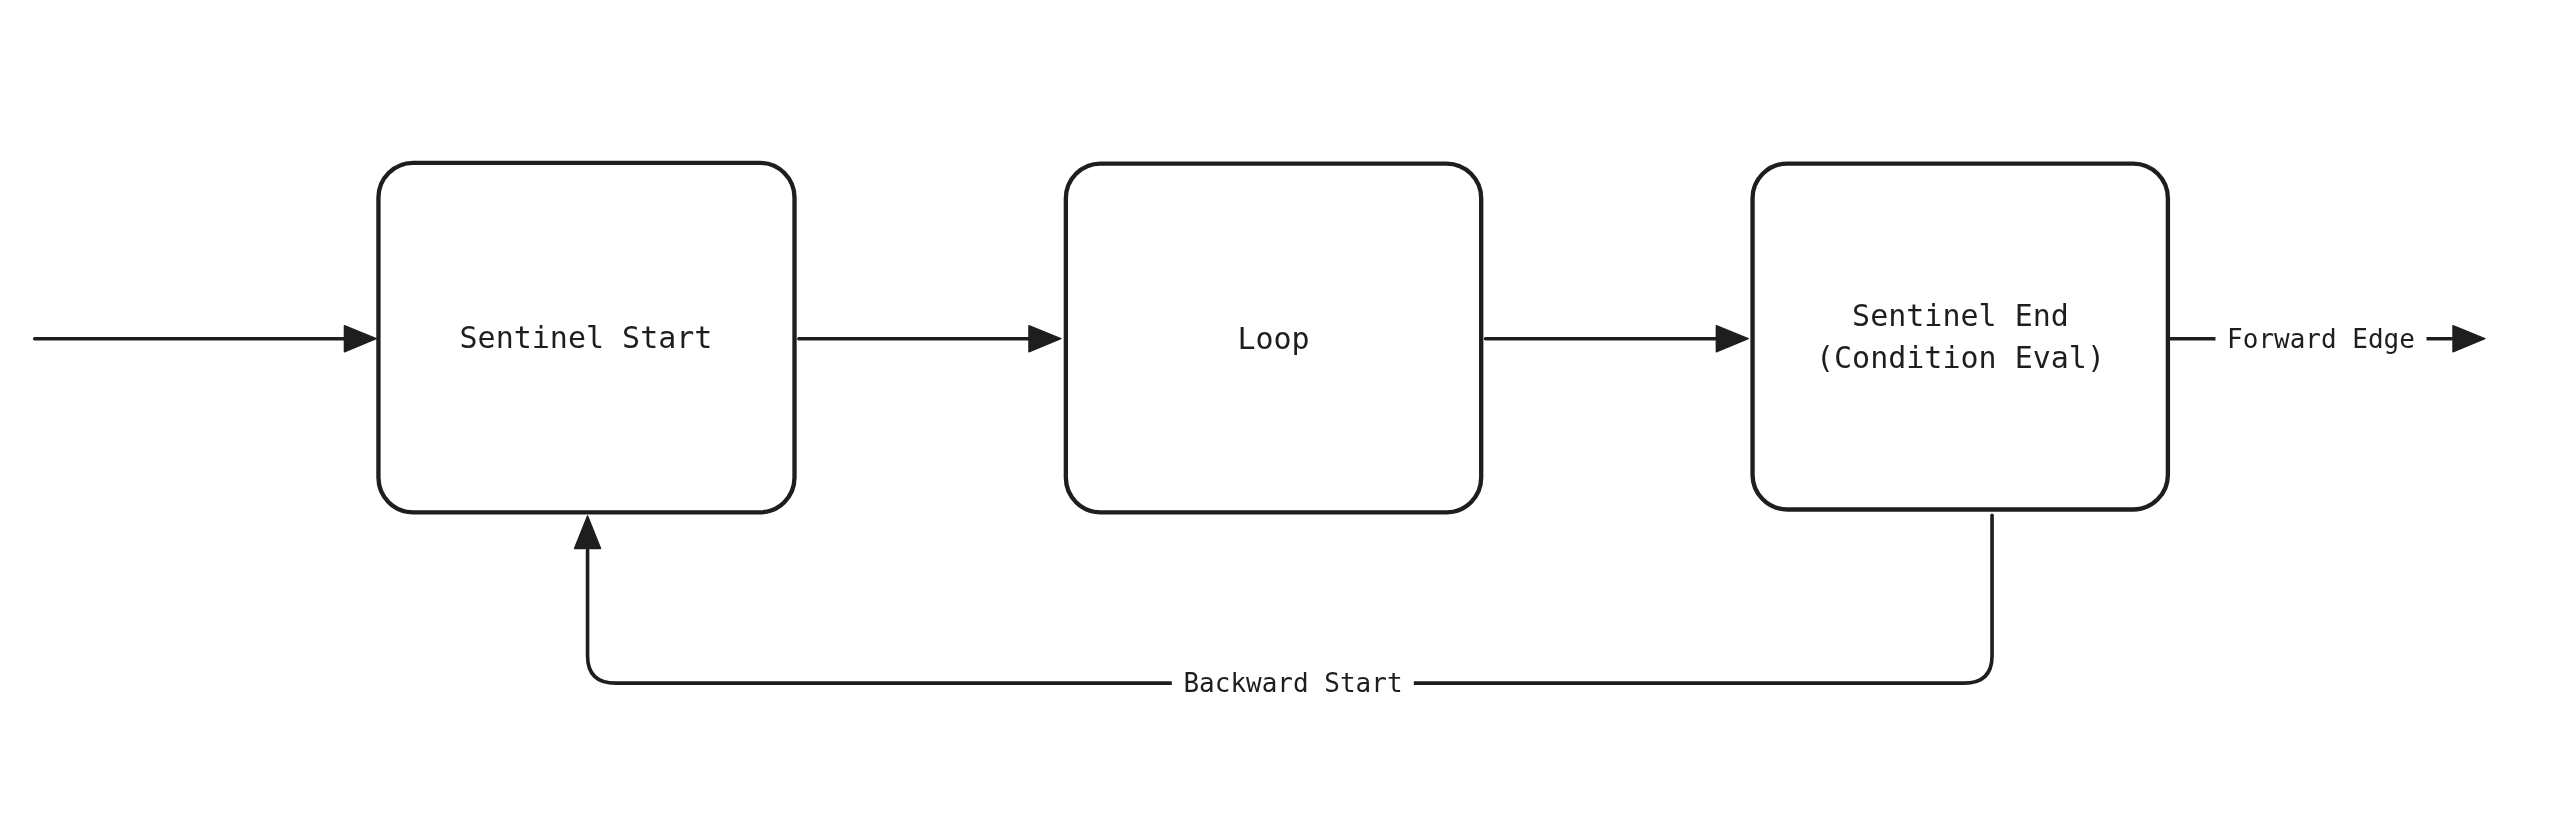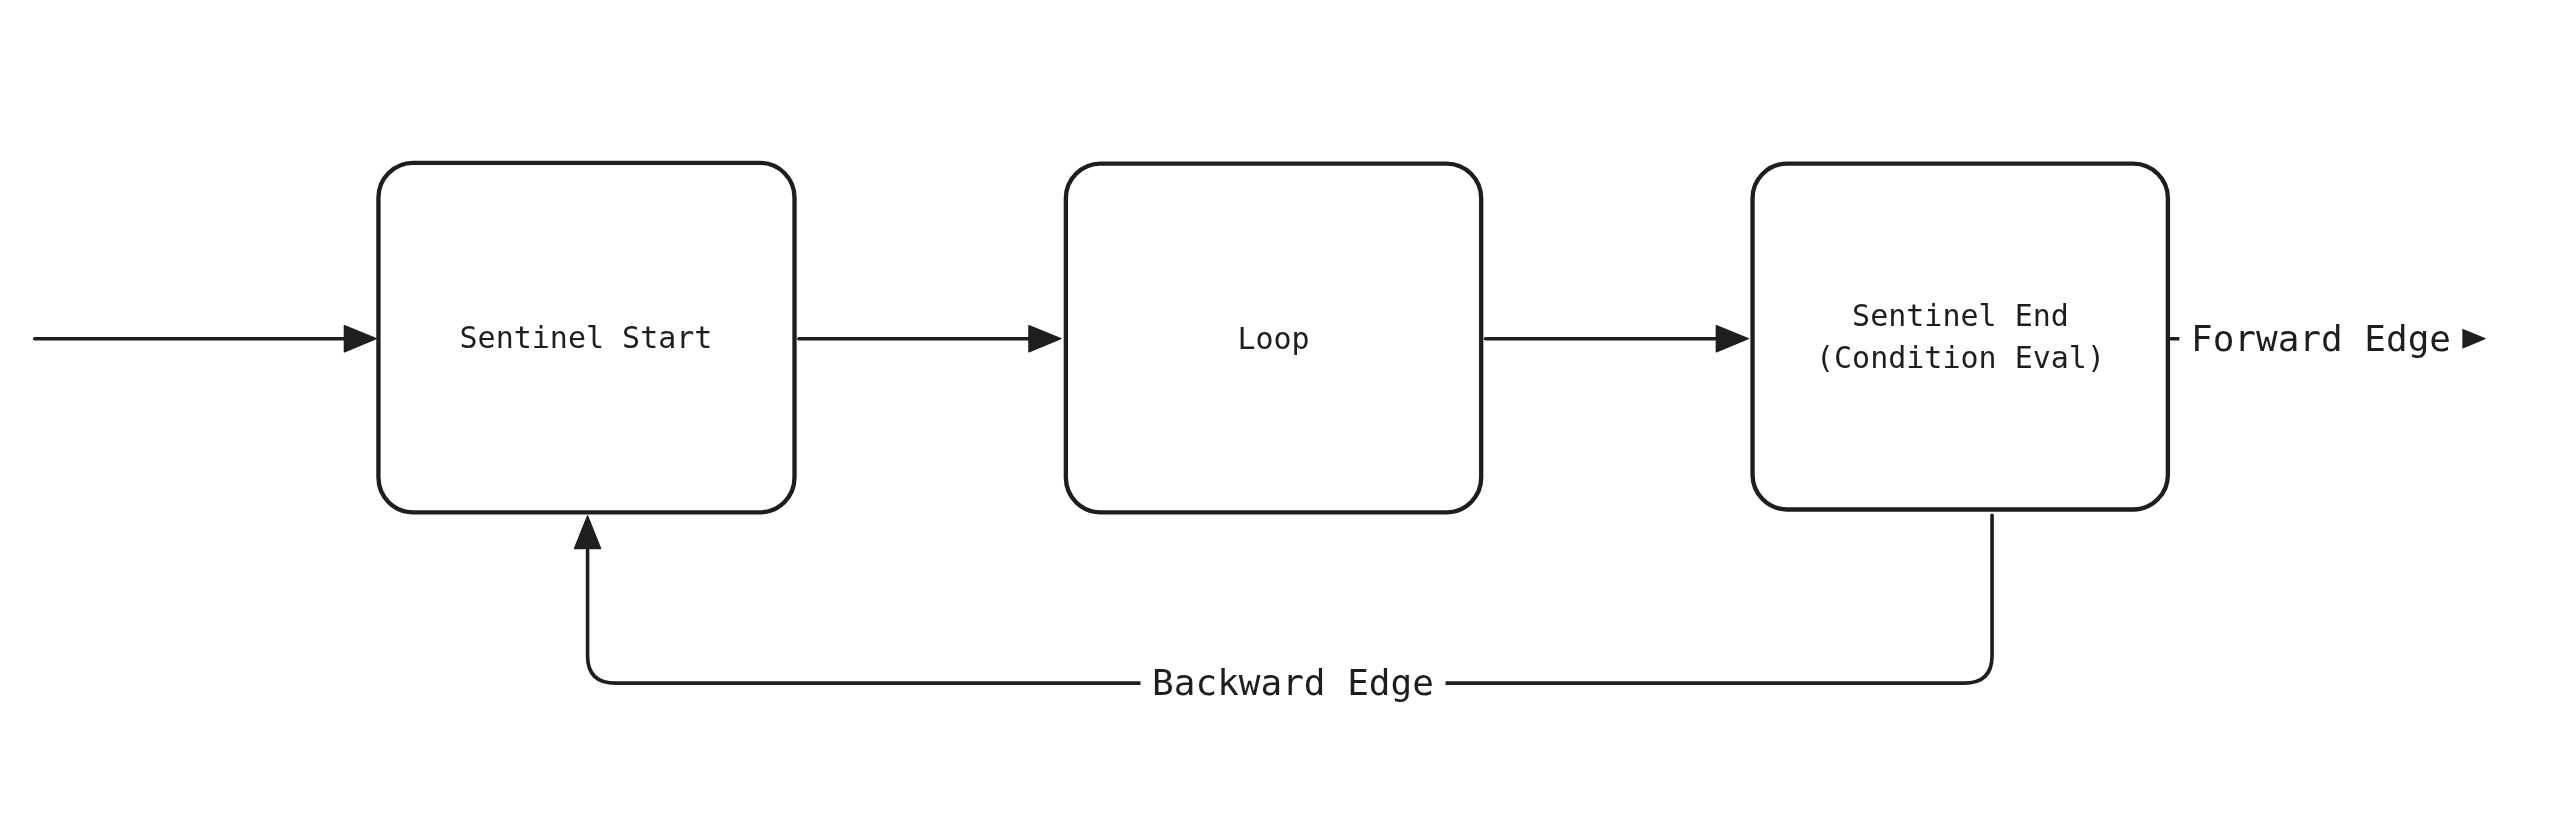--- a/index.html
+++ b/index.html
@@ -56,21 +56,21 @@
     font-size: 30px;
     line-height: 42px;
     white-space: pre-line;
     letter-spacing: 0px;
   }
   .edge-label {
     position: absolute;
     transform: translate(-50%, -50%);
     background: var(--bg);
     padding: 1.4px 11.6px;
-    font-size: 36px;
+    font-size: 26px;
     line-height: 36px;
     white-space: nowrap;
     text-align: center;
   }
 </style>
 </head>
 <body>
 
 <div class="canvas">
 
@@ -108,16 +108,16 @@
 
   <div class="node-label" style="left:378px; top:163px; width:416px; height:349px;">Sentinel Start</div>
 
   <div class="node-label" style="left:1753px; top:164px; width:415px; height:346px;">Sentinel End
 (Condition Eval)</div>
 
   <div class="node-label" style="left:1066px; top:164px; width:415px; height:349px;">Loop</div>
 
   <div class="edge-label" style="left:2321px; top:339px;">Forward Edge</div>
 
-  <div class="edge-label" style="left:1293px; top:683px;">Backward Edge</div>
+  <div class="edge-label" style="left:1293px; top:683px;">Backward Start</div>
 
 </div>
 
 
 </body></html>

